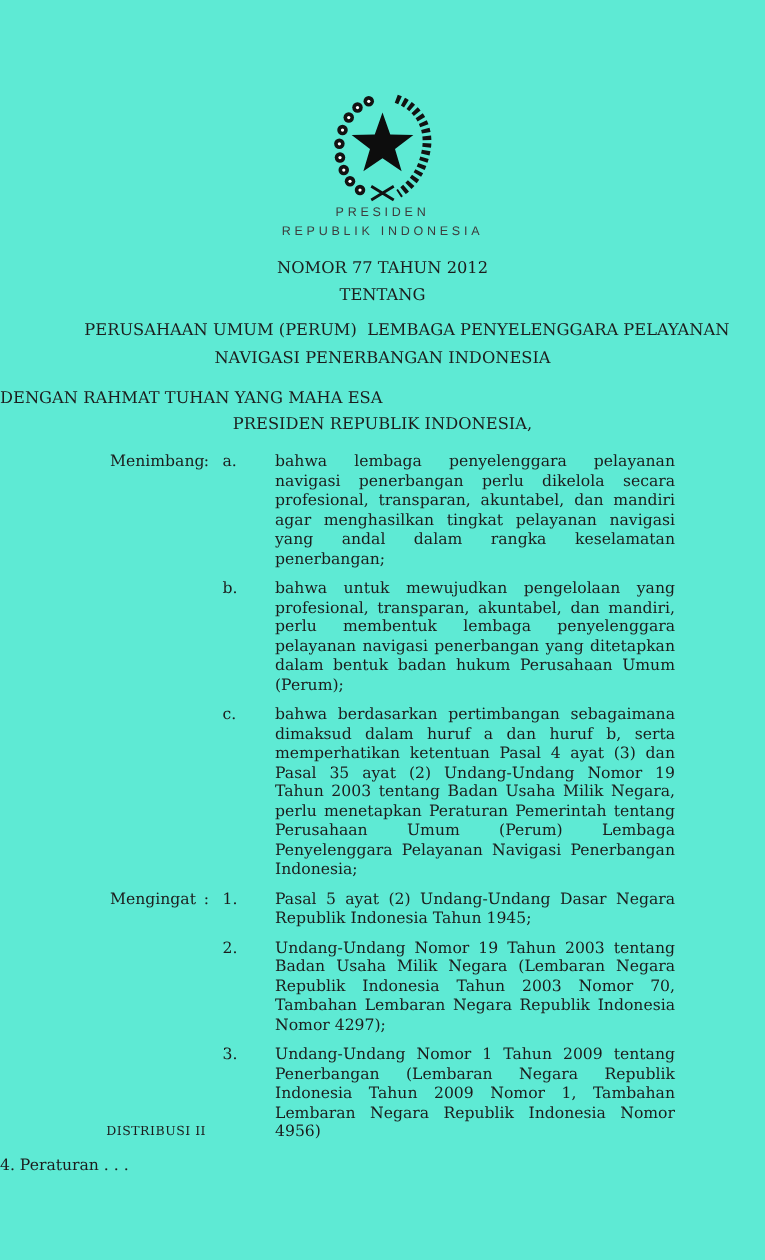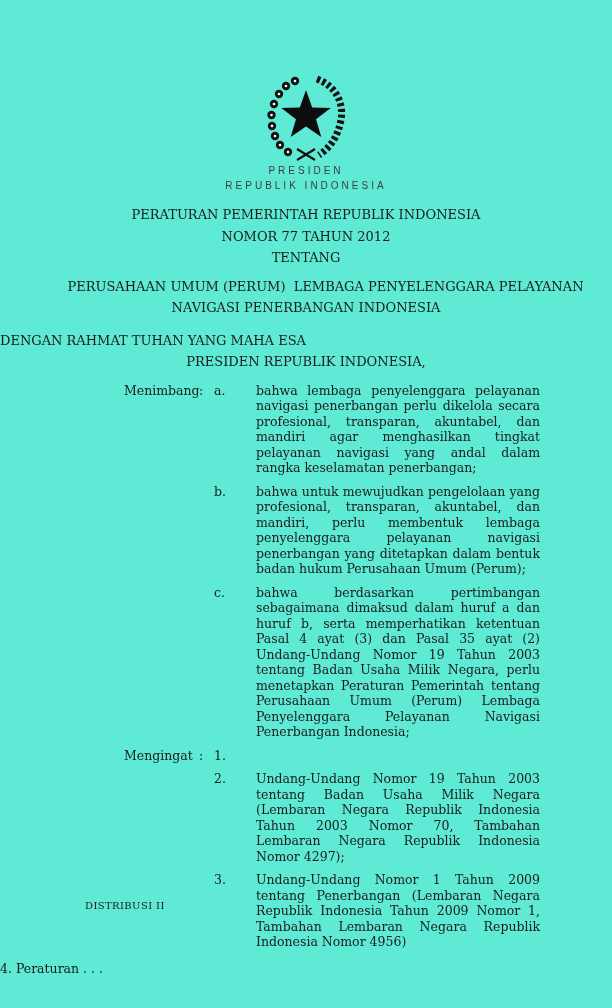--- a/index.html
+++ b/index.html
@@ -21,21 +21,21 @@
     letter-spacing:3px;
     color:#3d3d3d;
     line-height:11.5px;
   }
   .title-block { margin-top:13px; text-align:center; font-size:13px; }
   .title-line { line-height:21.5px; white-space:pre-wrap; }
   .title-line.gap { margin-top:7px;padding-left:39px; }
   .invocation { margin-top:14px; text-align:left; font-size:13px; line-height:16px; }
   .salutation { margin-top:5px; text-align:center; font-size:13px; line-height:16px; }
   .clauses { margin:13px 72px 0 88px; font-size:12.5px; }
-  .row { display:grid; grid-template-columns:75px 15px 42px 1fr; margin-bottom:8px;margin-left:36px; }
+  .row { display:grid; grid-template-columns:75px 15px 42px 1fr; margin-bottom:8px; }
   .row > div { line-height:15.5px; }
   .row .body { text-align:justify; }
   .catchword {
     margin:11px 72px 0 0;
     text-align:left;
     font-size:12.5px;
     line-height:15.5px;
   }
   .distribution {
     position:absolute;
@@ -80,21 +80,20 @@
 
       <path d="M41,88 L59,77 M59,88 L41,77" stroke="#121212" stroke-width="2.2" fill="none"></path>
 
       <polygon fill="#0d0d0d" points="50,18 56.2,35.5 74.7,36 60,47.2 65.3,65 50,54.5 34.7,65 40,47.2 25.3,36 43.8,35.5"></polygon>
     </svg>
     <div class="agency">PRESIDEN</div>
     <div class="agency">REPUBLIK INDONESIA</div>
   </div>
 
   <div class="title-block">
-    <div class="title-line">PERATURAN PEMERINTAH REPUBLIK INDONESIA</div>
     <div class="title-line">NOMOR 77 TAHUN 2012</div>
     <div class="title-line">TENTANG</div>
     <div class="title-line gap">PERUSAHAAN UMUM (PERUM)  LEMBAGA PENYELENGGARA PELAYANAN</div>
     <div class="title-line">NAVIGASI PENERBANGAN INDONESIA</div>
   </div>
 
   <div class="invocation">DENGAN RAHMAT TUHAN YANG MAHA ESA</div>
   <div class="salutation">PRESIDEN REPUBLIK INDONESIA,</div>
 
   <div class="clauses">
@@ -115,20 +114,21 @@
       <div></div>
         <div></div>
       <div>c.</div>
       <div class="body">bahwa berdasarkan pertimbangan sebagaimana dimaksud dalam huruf a dan huruf b, serta memperhatikan ketentuan Pasal 4 ayat (3) dan Pasal 35 ayat (2) Undang-Undang Nomor 19 Tahun 2003 tentang Badan Usaha Milik Negara, perlu menetapkan Peraturan Pemerintah tentang Perusahaan Umum (Perum) Lembaga Penyelenggara Pelayanan Navigasi Penerbangan Indonesia;</div>
     </div>
 
     <div class="row">
       <div>Mengingat</div>
       <div>:</div>
       <div>1.</div>
+      <div class="body">Pasal 5 ayat (2) Undang-Undang Dasar Negara Republik Indonesia Tahun 1945;</div>
     </div>
     <div class="row">
       <div></div>
         <div></div>
       <div>2.</div>
       <div class="body">Undang-Undang Nomor 19 Tahun 2003 tentang Badan Usaha Milik Negara (Lembaran Negara Republik Indonesia Tahun 2003 Nomor 70, Tambahan Lembaran Negara Republik Indonesia Nomor 4297);</div>
     </div>
     <div class="row">
       <div></div>
         <div></div>

